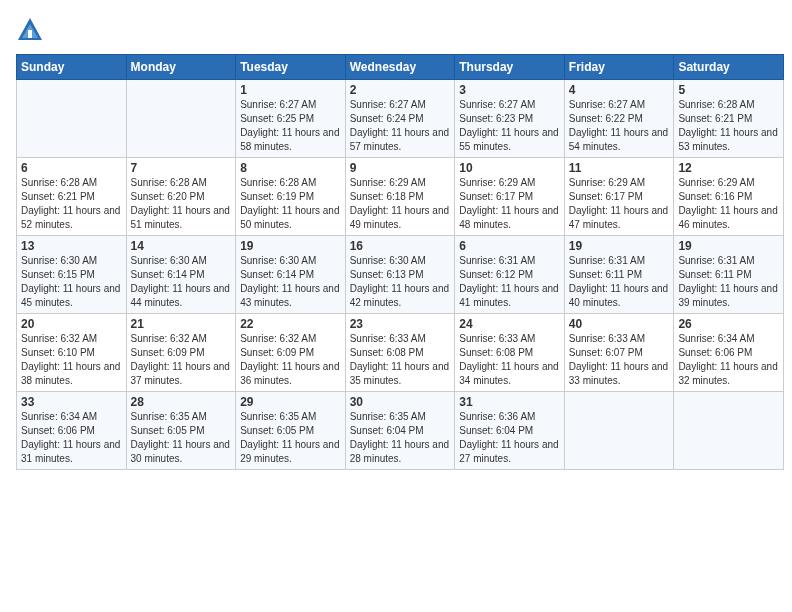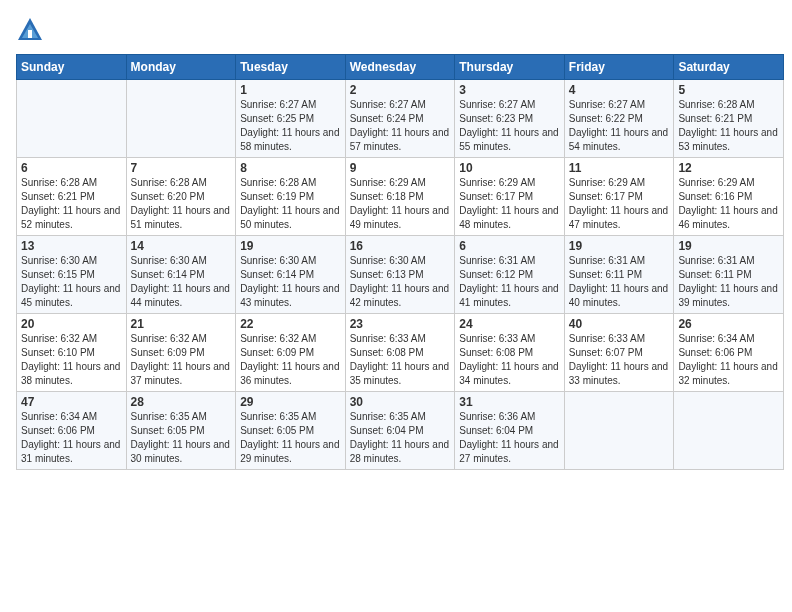--- a/index.html
+++ b/index.html
@@ -246,21 +246,21 @@
             <span class="day-num">40</span>
 <div class="day-info">Sunrise: 6:33 AM<br>Sunset: 6:07 PM<br>Daylight: 11 hours and 33 minutes.</div>
           </td>
           <td>
             <span class="day-num">26</span>
 <div class="day-info">Sunrise: 6:34 AM<br>Sunset: 6:06 PM<br>Daylight: 11 hours and 32 minutes.</div>
           </td>
         </tr>
         <tr>
           <td>
-            <span class="day-num">47</span>
+            <span class="day-num">33</span>
 <div class="day-info">Sunrise: 6:34 AM<br>Sunset: 6:06 PM<br>Daylight: 11 hours and 31 minutes.</div>
           </td>
           <td>
             <span class="day-num">28</span>
 <div class="day-info">Sunrise: 6:35 AM<br>Sunset: 6:05 PM<br>Daylight: 11 hours and 30 minutes.</div>
           </td>
           <td>
             <span class="day-num">29</span>
 <div class="day-info">Sunrise: 6:35 AM<br>Sunset: 6:05 PM<br>Daylight: 11 hours and 29 minutes.</div>
           </td>

